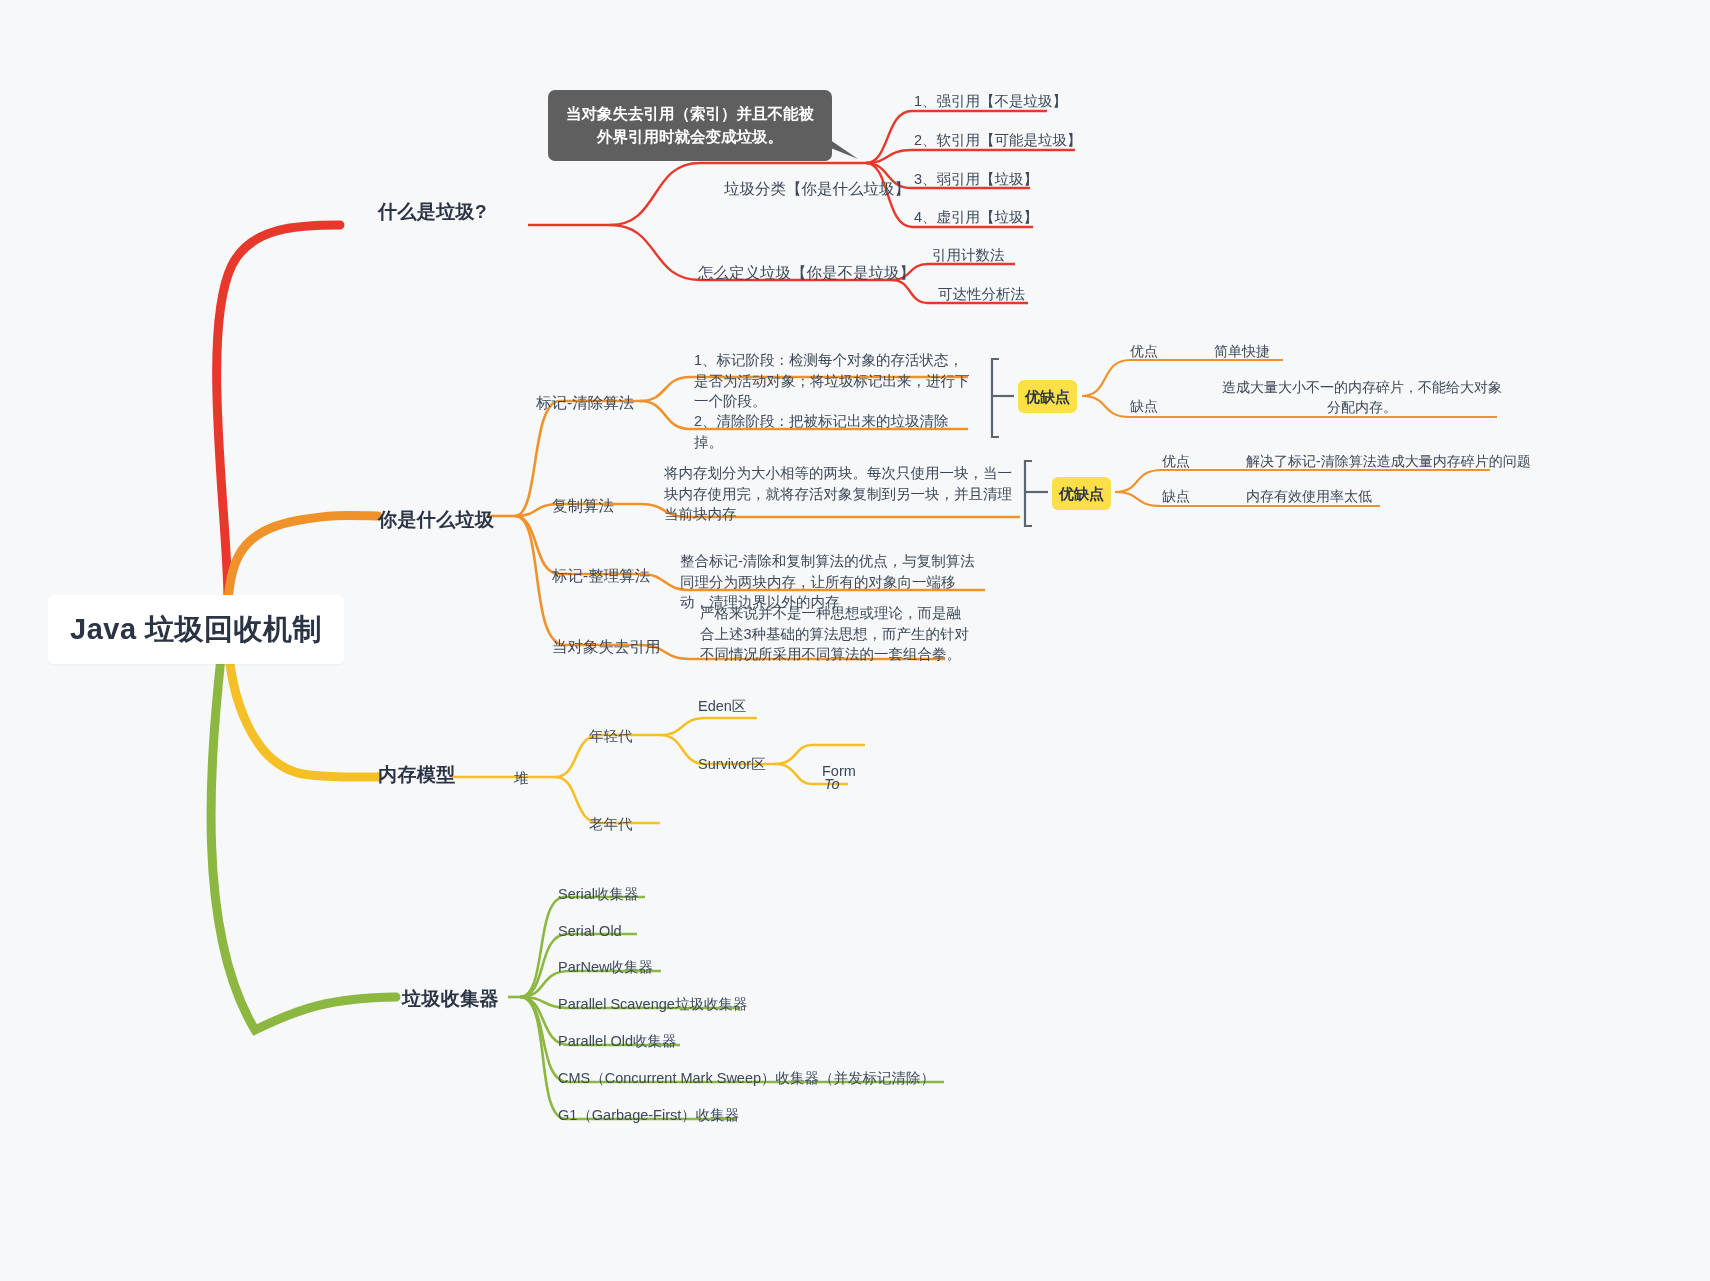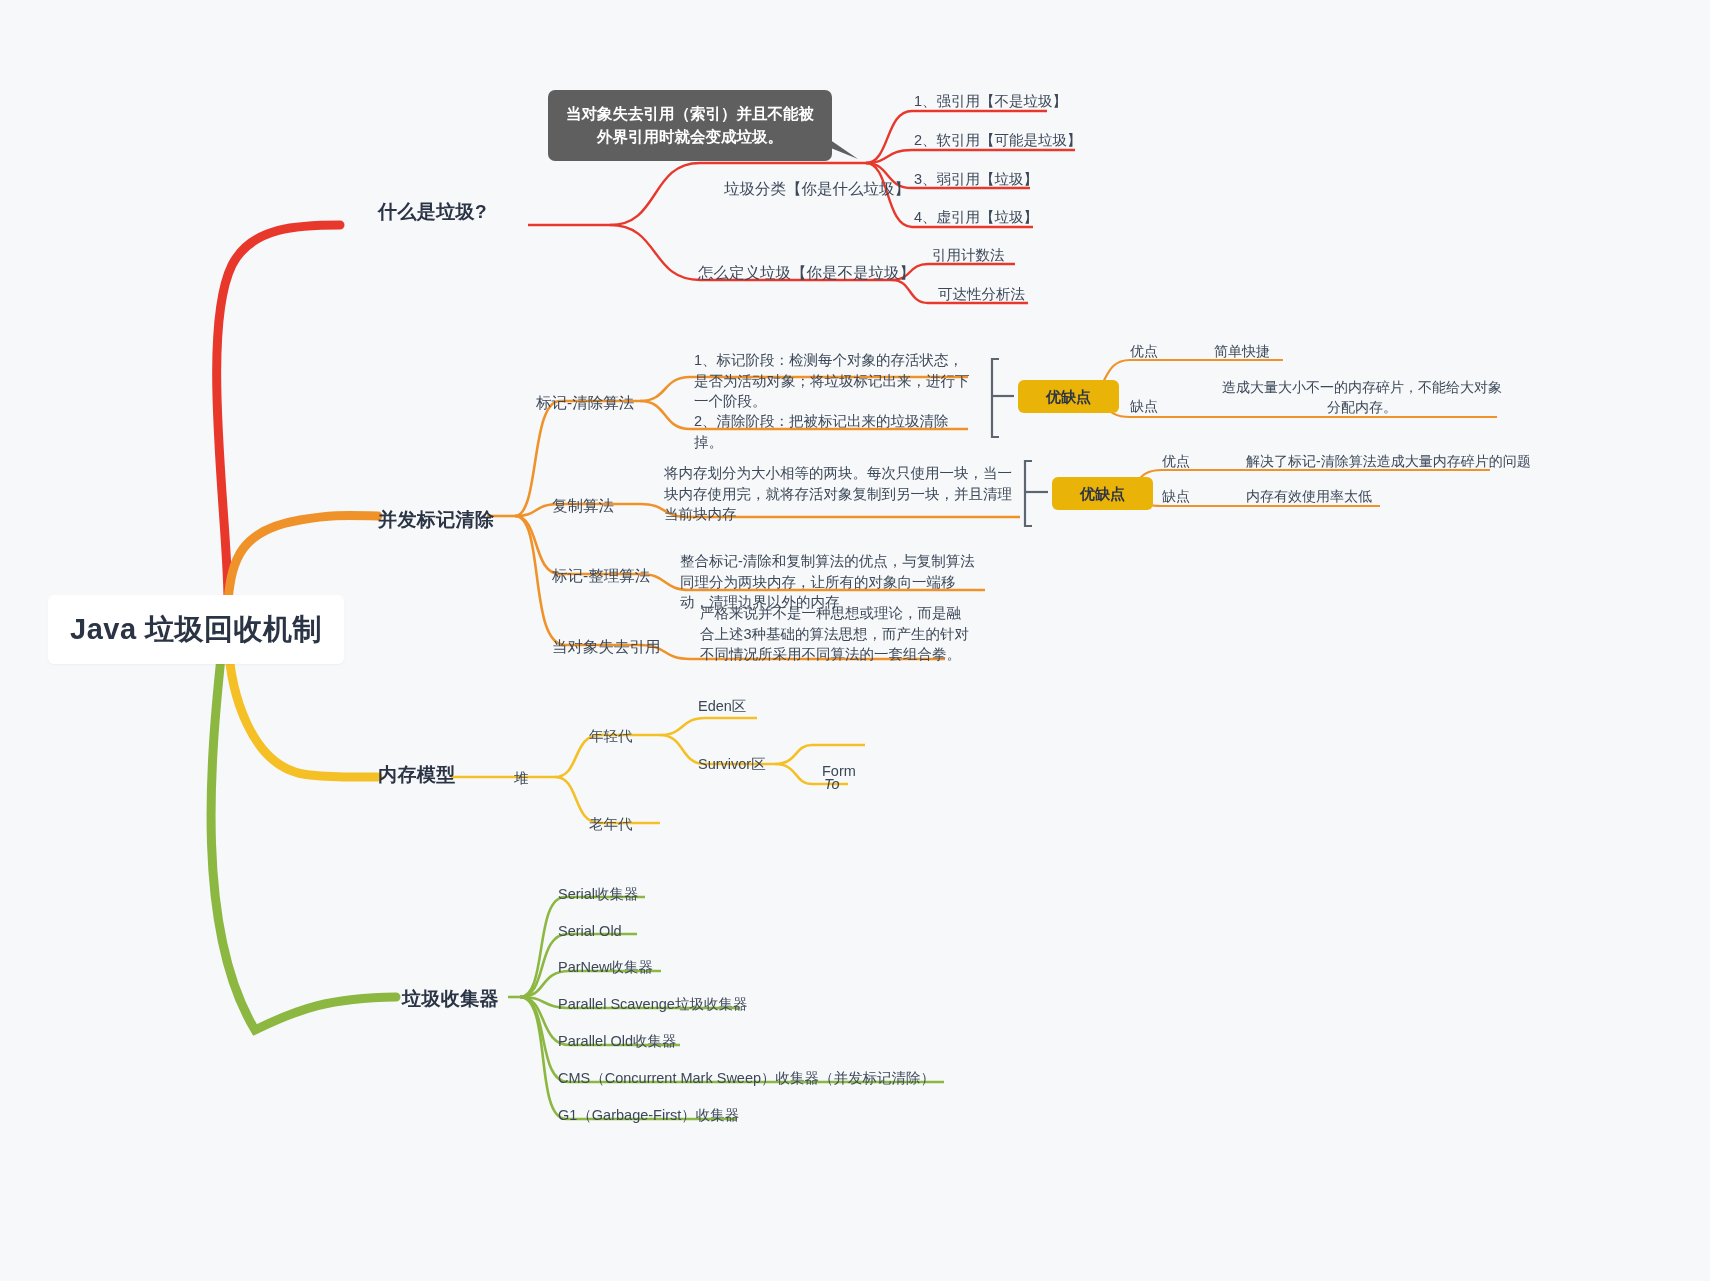--- a/index.html
+++ b/index.html
@@ -62,23 +62,23 @@
   }
   .lvl3.small {
     font-size: 14px;
   }
 
   
   .summary-badge {
     font-size: 15px;
     font-weight: bold;
     color: #2b3445;
-    background: #eab308;
+    background: #fde047;
     border-radius: 6px;
-    padding: 6px 28px;
+    padding: 6px 7px;
   }
 
   
   .callout {
     background: #5f5f5f;
     color: #ffffff;
     border-radius: 7px;
     padding: 12px 16px;
     font-size: 15.5px;
     font-weight: bold;
@@ -170,21 +170,21 @@
 <div class="node lvl2" style="left:698px; top:262px;">怎么定义垃圾【你是不是垃圾】</div>
 
 <div class="node lvl3" style="left:914px; top:91px;">1、强引用【不是垃圾】</div>
 <div class="node lvl3" style="left:914px; top:130px;">2、软引用【可能是垃圾】</div>
 <div class="node lvl3" style="left:914px; top:169px;">3、弱引用【垃圾】</div>
 <div class="node lvl3" style="left:914px; top:207px;">4、虚引用【垃圾】</div>
 
 <div class="node lvl3" style="left:932px; top:245px;">引用计数法</div>
 <div class="node lvl3" style="left:938px; top:284px;">可达性分析法</div>
 
-<div class="node lvl1" style="left:378px; top:507px;">并发标记清除</div>
+<div class="node lvl1" style="left:378px; top:507px;">你是什么垃圾</div>
 
 <div class="node lvl2" style="left:536px; top:392px;">标记-清除算法</div>
 <div class="node lvl3" style="left:694px; top:350px; width:278px;">1、标记阶段：检测每个对象的存活状态，是否为活动对象；将垃圾标记出来，进行下一个阶段。</div>
 <div class="node lvl3" style="left:694px; top:411px; width:278px;">2、清除阶段：把被标记出来的垃圾清除掉。</div>
 
 <div class="node summary-badge" style="left:1018px; top:380px;">优缺点</div>
 <div class="node lvl3 small" style="left:1130px; top:342px;">优点</div>
 <div class="node lvl3 small" style="left:1214px; top:342px;">简单快捷</div>
 <div class="node lvl3 small" style="left:1130px; top:397px;">缺点</div>
 <div class="node lvl3 small" style="left:1222px; top:378px; width:280px;text-align:center;">造成大量大小不一的内存碎片，不能给大对象分配内存。</div>

